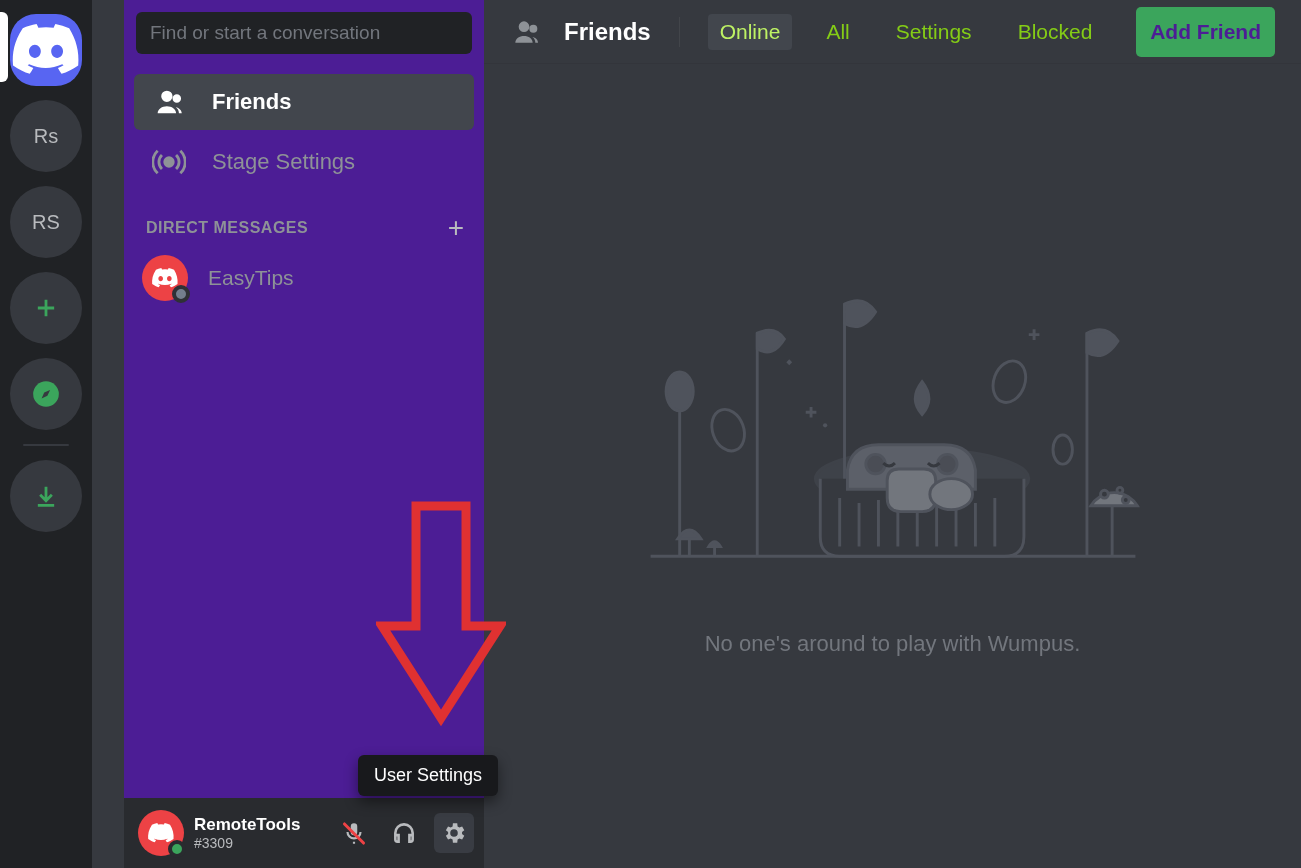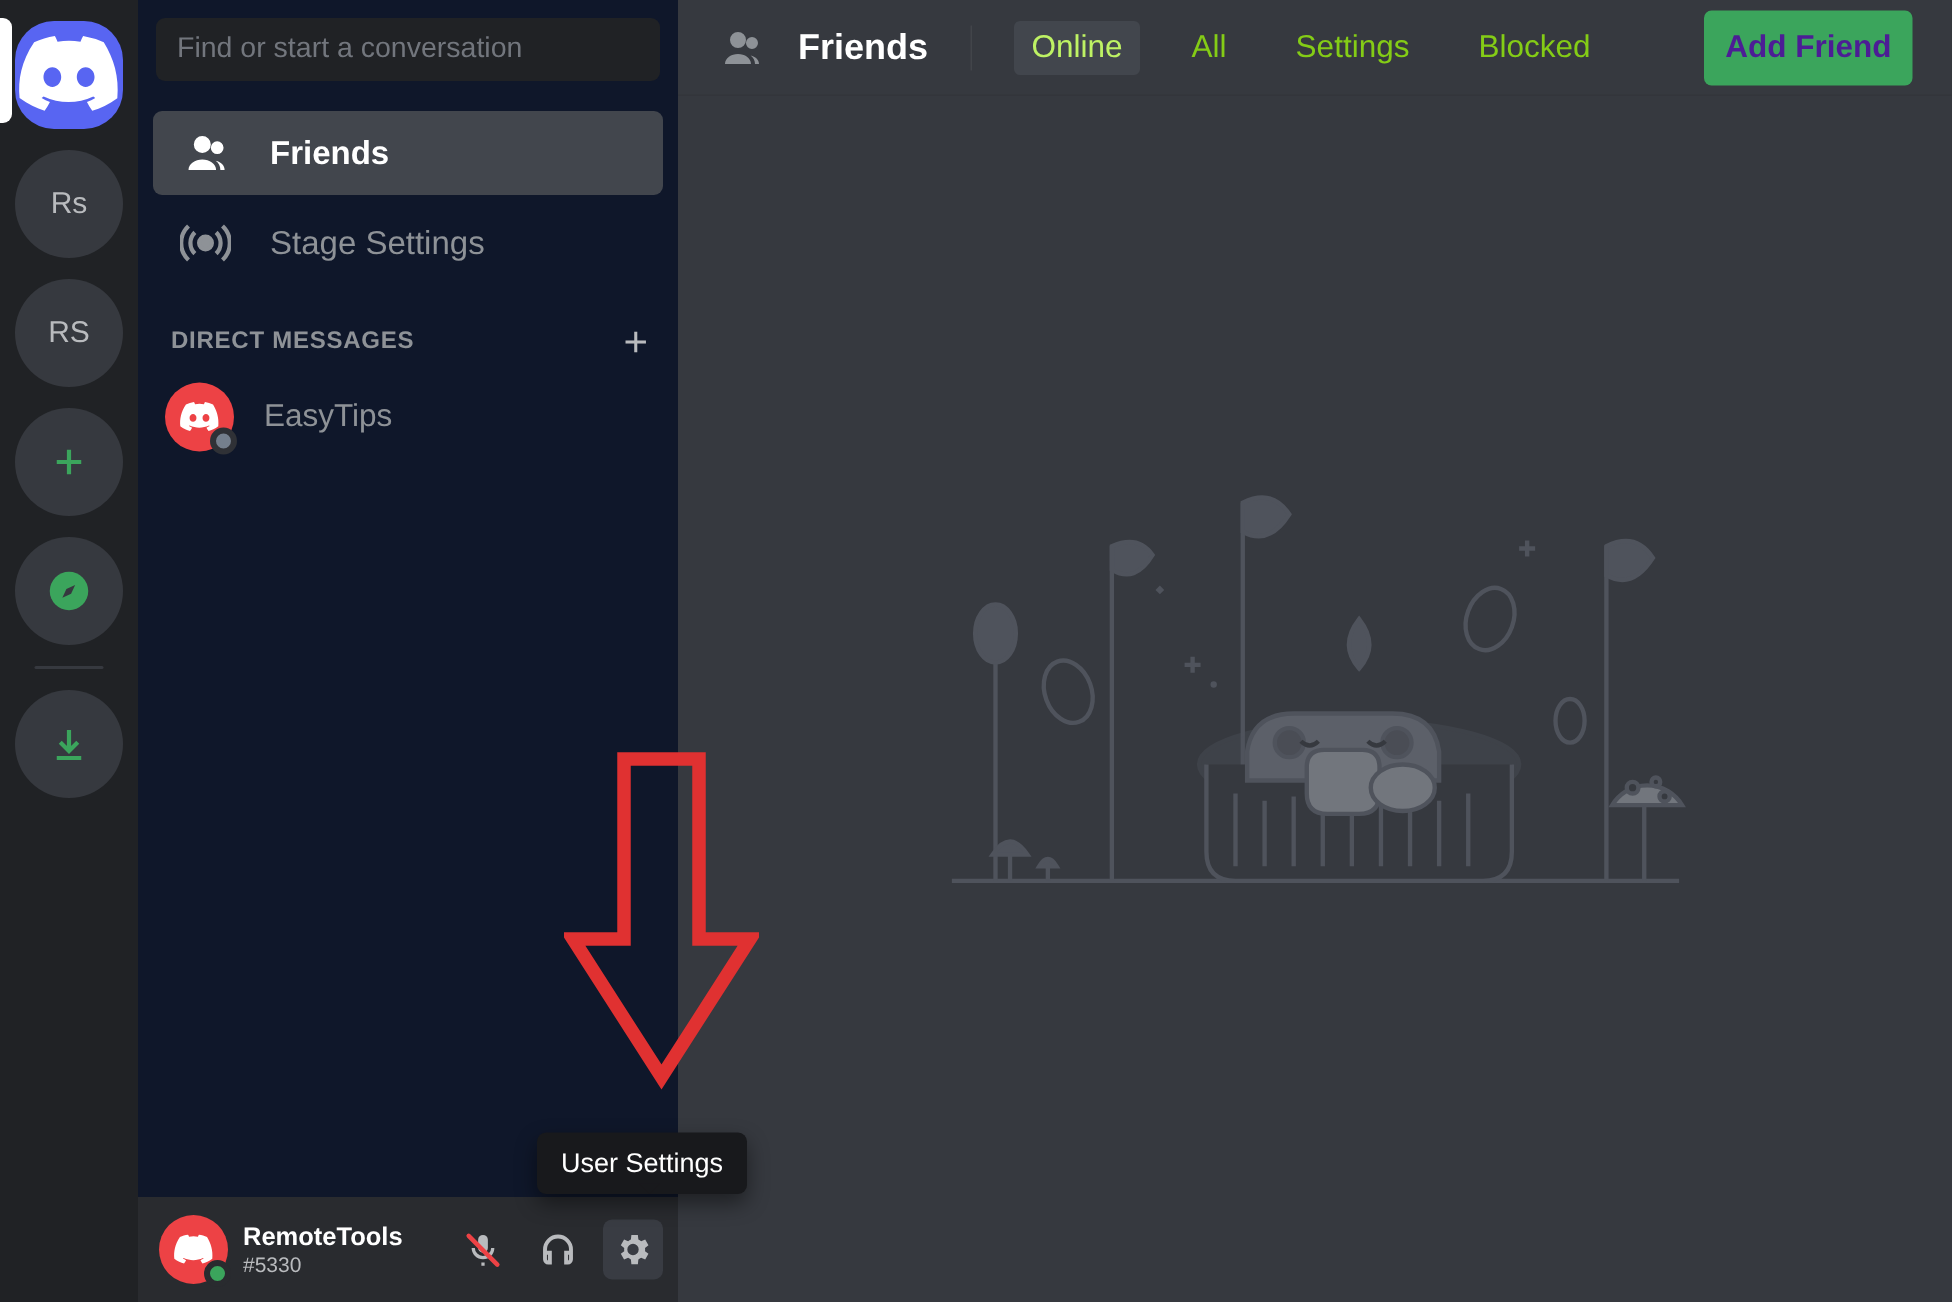--- a/index.html
+++ b/index.html
@@ -8,21 +8,21 @@
 
   
   .server-rail { width: 92px; background: #202225; display: flex; flex-direction: column; align-items: center; padding-top: 14px; gap: 14px; }
   .srv { width: 72px; height: 72px; border-radius: 50%; background: #36393f; display: flex; align-items: center; justify-content: center; color: #b9bbbe; font-size: 20px; cursor: pointer; position: relative; }
   .srv.home { border-radius: 26px; background: #5865f2; color: #fff; }
   .srv.add svg, .srv.explore svg, .srv.download svg { width: 28px; height: 28px; }
   .srv-divider { width: 46px; height: 2px; background: #36393f; border-radius: 1px; }
   .white-tab { position: absolute; left: 0; top: 12px; width: 8px; height: 70px; background: #fff; border-radius: 0 6px 6px 0; }
 
   
-  .sidebar { width: 360px; background: #0f172a; display: flex; flex-direction: column; }
+  .sidebar { width: 360px; background: #4c1d95; display: flex; flex-direction: column; margin-left: 32px; }
   .search-wrap { padding: 12px 12px 10px; }
   .search-box { background: #202225; border-radius: 6px; height: 42px; display: flex; align-items: center; padding: 0 14px; color: #72767d; font-size: 19px; cursor: pointer; }
   .nav-list { padding: 10px 10px 0; display: flex; flex-direction: column; gap: 4px; }
   .nav-item { height: 56px; border-radius: 6px; display: flex; align-items: center; gap: 26px; padding: 0 18px; color: #8e9297; cursor: pointer; }
   .nav-item.active { background: #42464d; color: #fff; }
   .nav-item.active .nav-label { font-weight: 600; }
   .nav-icon { width: 34px; height: 34px; display: flex; align-items: center; justify-content: center; }
   .nav-icon svg { width: 34px; height: 34px; }
   .nav-label { font-size: 22px; }
 
@@ -151,21 +151,21 @@
 
     <div class="user-panel">
       <div class="up-avatar">
         <svg viewBox="0 0 28 20" fill="#fff">
             <path d="M23.02 1.64A22.5 22.5 0 0017.66 0c-.24.43-.5 1-.69 1.46a20.9 20.9 0 00-5.94 0C10.84 1 10.57.43 10.33 0 8.44.33 6.63.9 4.96 1.64 1.63 6.57.74 11.37 1.19 16.1c2.22 1.62 4.37 2.6 6.49 3.25.52-.7.98-1.45 1.38-2.23-.76-.28-1.48-.63-2.17-1.04.18-.13.36-.27.53-.41 4.19 1.92 8.74 1.92 12.88 0 .18.14.35.28.53.41-.69.41-1.42.76-2.18 1.05.4.78.86 1.52 1.38 2.23 2.12-.65 4.28-1.63 6.5-3.25.52-5.48-.9-10.24-3.51-14.47z"></path>
           </svg>
         <div class="up-online"></div>
       </div>
       <div class="up-name">
         <span class="up-user">RemoteTools</span>
-        <span class="up-tag">#5330</span>
+        <span class="up-tag">#3309</span>
       </div>
       <div class="up-btn" style="position:relative;">
         <svg viewBox="0 0 24 24" fill="currentColor">
             <path d="M12 14a3 3 0 003-3V6a3 3 0 10-6 0v5a3 3 0 003 3zM19 11a7 7 0 01-14 0h2a5 5 0 0010 0h2zM11 20h2v2h-2z"></path>
           </svg>
         <div class="muted-slash"></div>
       </div>
       <div class="up-btn">
         <svg viewBox="0 0 24 24" fill="none" stroke="currentColor" stroke-width="2.4">
             <path d="M4 14v-2a8 8 0 0116 0v2M4 14v4a2 2 0 002 2h1v-6H4zM20 14v4a2 2 0 01-2 2h-1v-6h3z"></path>
@@ -242,20 +242,21 @@
 
             <g fill="#4f535c" stroke="none">
               <path d="M190 140 l4 0 l0 -4 l3 0 l0 4 l4 0 l0 3 l-4 0 l0 4 l-3 0 l0 -4 l-4 0z"></path>
               <circle cx="210" cy="155" r="2.2"></circle>
               <path d="M420 60 l4 0 l0 -4 l3 0 l0 4 l4 0 l0 3 l-4 0 l0 4 l-3 0 l0 -4 l-4 0z"></path>
               <path d="M170 90 l3 3 l3 -3 l-3 -3z"></path>
             </g>
           </g>
         </svg>
       </div>
+      <div class="empty-text">No one's around to play with Wumpus.</div>
     </div>
   </div>
 
   <div class="tooltip">User Settings</div>
   <svg class="red-arrow" width="130" height="260">
     <g fill="none" stroke="#e03131" stroke-width="9">
       <path d="M40 8 h50 v120 h34 l-59 92 l-59 -92 h34 z"></path>
     </g>
   </svg>
 </div>

